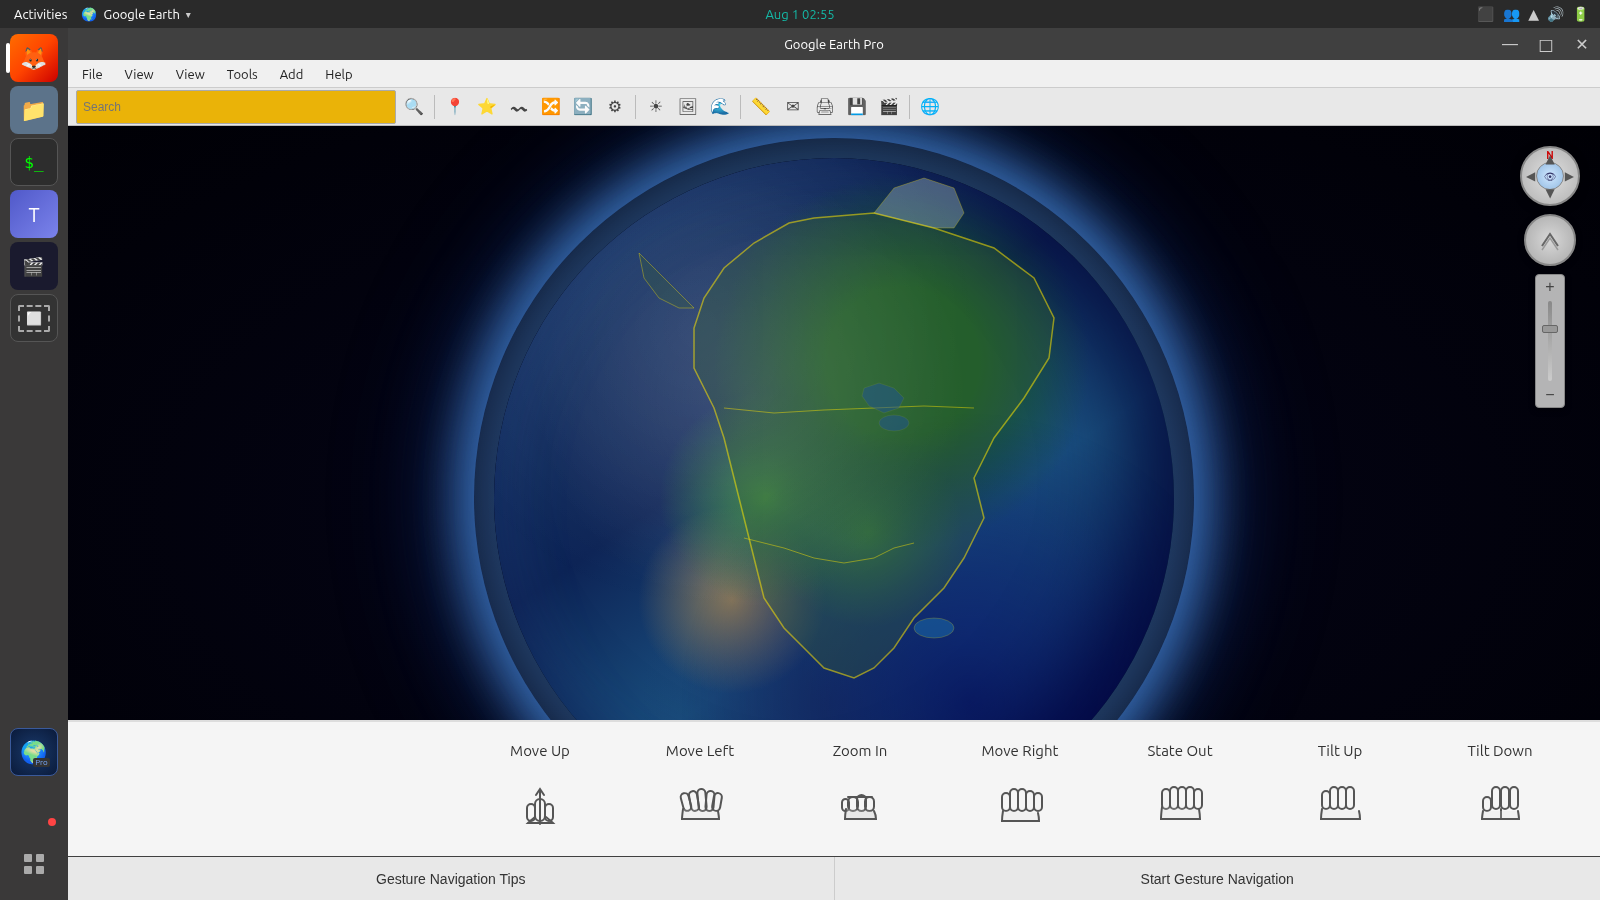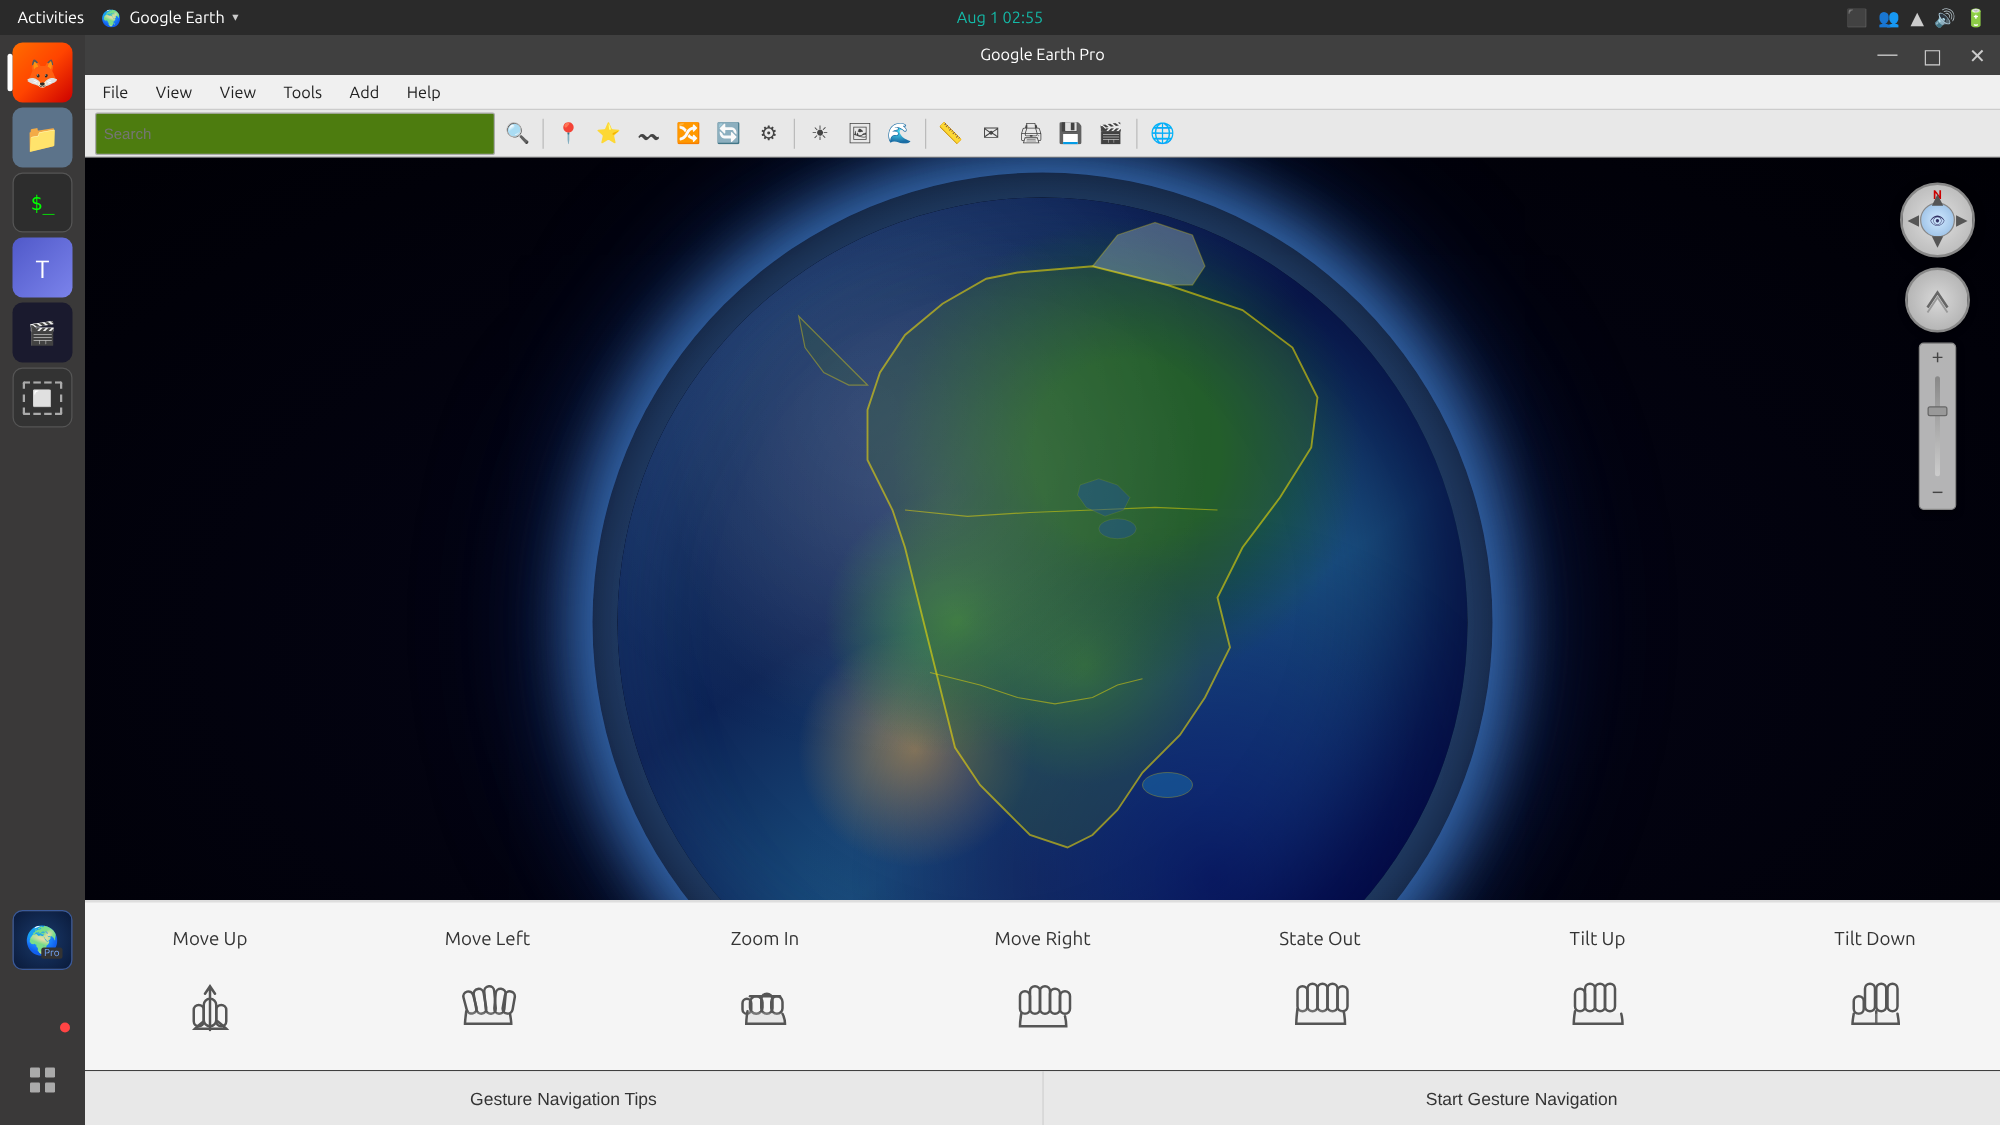--- a/index.html
+++ b/index.html
@@ -171,21 +171,21 @@
       align-items: center;
       padding: 0 8px;
       gap: 4px;
       border-bottom: 1px solid #bbb;
     }
     .search-box {
       width: 320px;
       height: 26px;
       border: 1px solid #aaa;
       border-radius: 2px;
-      background: #4d7c0f;
+      background: #eab308;
       padding: 16px 6px;
       font-size: 12px;
     }
     .toolbar-btn {
       width: 28px; height: 28px;
       display: flex;
       align-items: center;
       justify-content: center;
       background: transparent;
       border: 1px solid transparent;
@@ -437,22 +437,23 @@
       background: #f5f5f5;
       border-top: 2px solid #ddd;
       display: flex;
       flex-direction: column;
     }
 
     .gesture-row {
       flex: 1;
       display: flex;
       align-items: center;
-      justify-content: space-between;
+      justify-content: flex-end;
       padding: 0 20px;
+      margin-left: 48px;
     }
 
     .gesture-item {
       display: flex;
       flex-direction: column;
       align-items: center;
       gap: 8px;
       width: 160px;
     }
     .gesture-label {

